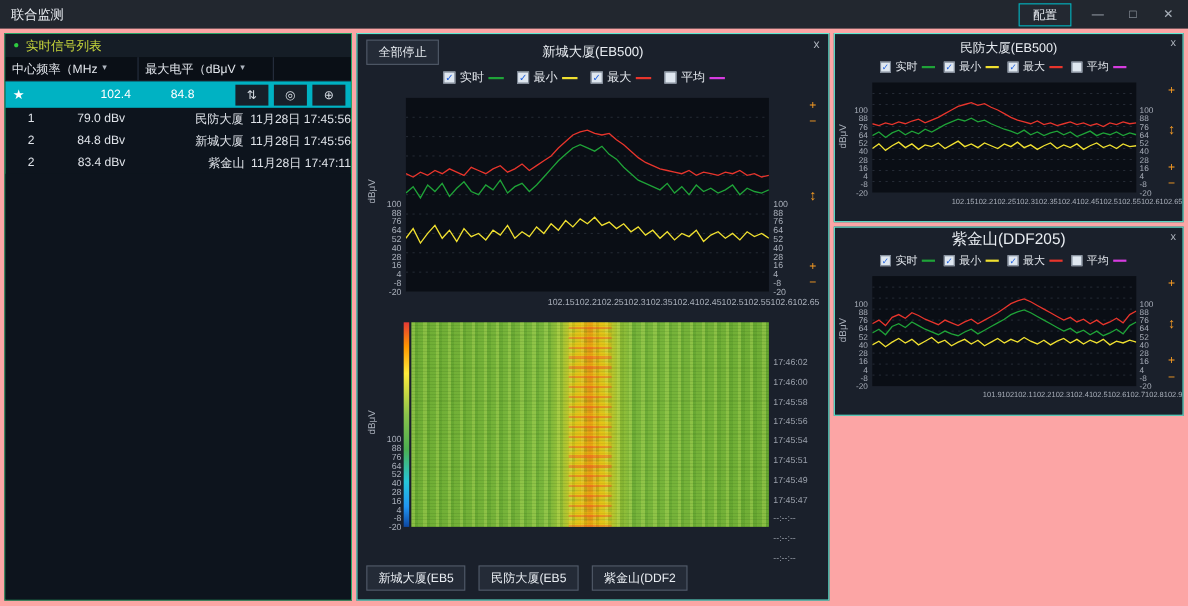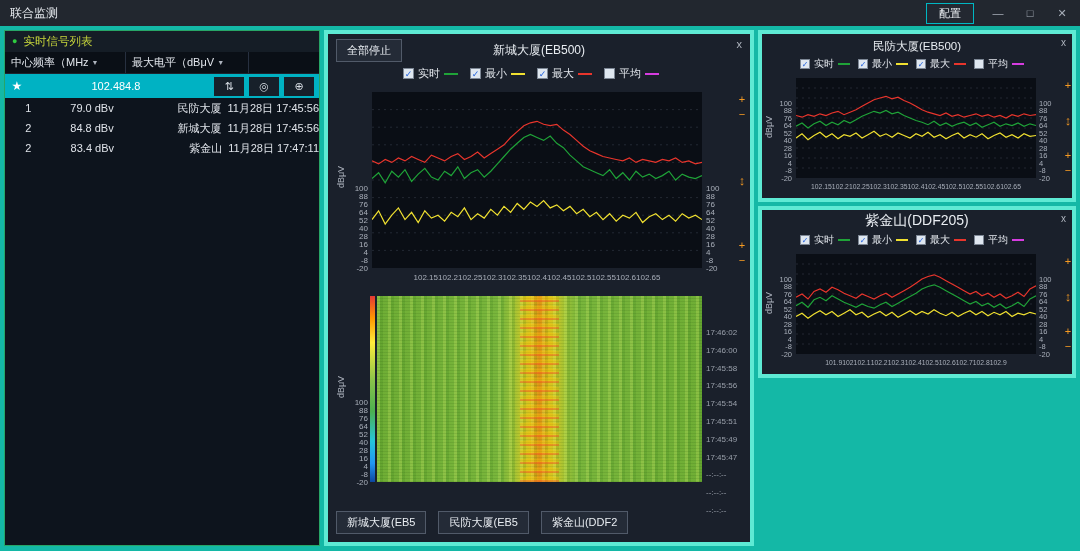--- a/index.html
+++ b/index.html
@@ -1,18 +1,18 @@
 <!DOCTYPE html>
 <html><head>
 <meta charset="utf-8">
 <style>
   *{margin:0;padding:0;box-sizing:border-box;}
   html,body{width:1080px;height:551px;}
   body{background:#14181f;font-family:"Liberation Sans","DejaVu Sans",sans-serif;color:#dde1e7;overflow:hidden;}
-  .stage{position:relative;width:1080px;height:551px;background:#14b8a6;}
+  .stage{position:relative;width:1080px;height:551px;background:#fca5a5;}
 
   
   .titlebar{position:absolute;left:0;top:0;width:1080px;height:26px;background:#22272f;display:flex;align-items:center;padding:0 10px;}
   .app-title{font-size:12px;color:#e9edf2;}
   .tb-right{margin-left:auto;display:flex;align-items:center;gap:16px;}
   .cfg-btn{font-size:11px;padding:2px 12px;border:1px solid #00b7c3;background:#232831;color:#e9edf2;cursor:pointer;}
   .winbtn{color:#a7aeb8;font-size:11px;width:16px;text-align:center;cursor:pointer;line-height:1;}
 
   
   .left-panel{position:absolute;left:4px;top:30px;width:316px;height:516px;background:#0d141d;border:1px solid #27a567;display:flex;flex-direction:column;}
@@ -21,52 +21,52 @@
   .lp-title{font-size:11.5px;color:#c6d53b;}
   .thead{height:22px;background:#0a0f16;display:flex;align-items:center;font-size:11px;color:#e2e6ec;flex:0 0 auto;border-bottom:1px solid #1d242e;}
   .th{padding:0 6px;display:flex;align-items:center;gap:3px;border-right:1px solid #273040;height:100%;cursor:pointer;}
   .th.f{width:121px;}
   .th.l{width:123px;}
   .th-empty{flex:1;border-right:none;}
   .dd{font-size:7px;color:#aeb4be;}
   .sel-row{height:24px;background:#00b2c3;display:flex;align-items:center;font-size:11px;color:#fff;flex:0 0 auto;padding:0 2px;cursor:pointer;}
   .star{width:20px;text-align:center;font-size:12px;color:#ffffff;}
   .sel-freq{width:92px;text-align:right;}
-  .sel-level{width:94px;text-align:left;}
+  .sel-level{width:94px;text-align:center;}
   .row-btns{margin-left:auto;display:flex;gap:5px;padding-right:3px;}
   .row-btn{width:30px;height:19px;background:#17202a;color:#d8dee5;display:flex;align-items:center;justify-content:center;font-size:11px;cursor:pointer;}
   .trow{height:20px;display:flex;align-items:center;font-size:11px;color:#dfe3e9;flex:0 0 auto;cursor:pointer;}
   .c-num{width:48px;text-align:center;}
   .c-level{width:84px;text-align:center;}
   .c-station{width:94px;text-align:right;padding-right:2px;}
   .c-time{padding-left:4px;white-space:nowrap;}
   .lp-filler{flex:1;background:#0d141d;}
 
   
-  .card{position:absolute;background:#1a202b;border:4px solid #5eead4;}
+  .card{position:absolute;background:#1a202b;border:1px solid #5eead4;}
   .card-title{position:absolute;left:0;right:0;text-align:center;color:#e9edf2;}
   .card-close{position:absolute;color:#aeb4be;cursor:pointer;line-height:1;}
 
   
   .legend{position:absolute;display:flex;justify-content:center;align-items:center;}
   .legend-item{display:flex;align-items:center;gap:4px;}
   .cbx{width:11px;height:11px;background:#dfe7f0;border:1px solid #7d8795;color:#1d5edd;font-size:9px;line-height:10px;text-align:center;cursor:pointer;flex:0 0 auto;}
   .llb{font-size:11px;color:#e2e6ec;}
   .lsw{width:14px;height:2px;display:inline-block;}
   .legend.sm .llb{font-size:10px;}
   .legend.sm .cbx{width:10px;height:10px;font-size:8px;line-height:9px;}
   .legend.sm .lsw{width:12px;}
 
   
   .plot{position:absolute;background:#0a0e15;}
   .plot svg{display:block;width:100%;height:100%;}
   .yticks{position:absolute;display:flex;flex-direction:column;justify-content:flex-end;font-size:8px;color:#a9afba;line-height:1;}
   .yticks.lft{align-items:flex-end;}
   .yticks.rgt{align-items:flex-start;}
-  .xticks{position:absolute;display:flex;justify-content:center;font-size:8px;color:#a9afba;line-height:1;}
+  .xticks{position:absolute;display:flex;justify-content:flex-end;font-size:8px;color:#a9afba;line-height:1;margin-left:32px;}
   .xticks.xs{font-size:6.8px;}
   .yticks.xs{font-size:7.5px;}
   .ylab{position:absolute;width:34px;text-align:center;font-size:9px;color:#a9afba;transform:rotate(-90deg);}
   .zoomctl{position:absolute;display:flex;flex-direction:column;align-items:center;color:#f59a23;width:14px;}
   .zc{cursor:pointer;font-size:11px;line-height:1;margin:2px 0;}
   .zc.arrows{font-size:13px;}
   .sp{flex:1;}
 
   
   .colorbar{position:absolute;width:5px;background:linear-gradient(180deg,#e53935 0%,#ff9800 12%,#ffeb3b 25%,#8bc34a 45%,#4caf50 62%,#26c6da 78%,#2196f3 90%,#0d47a1 100%);}

